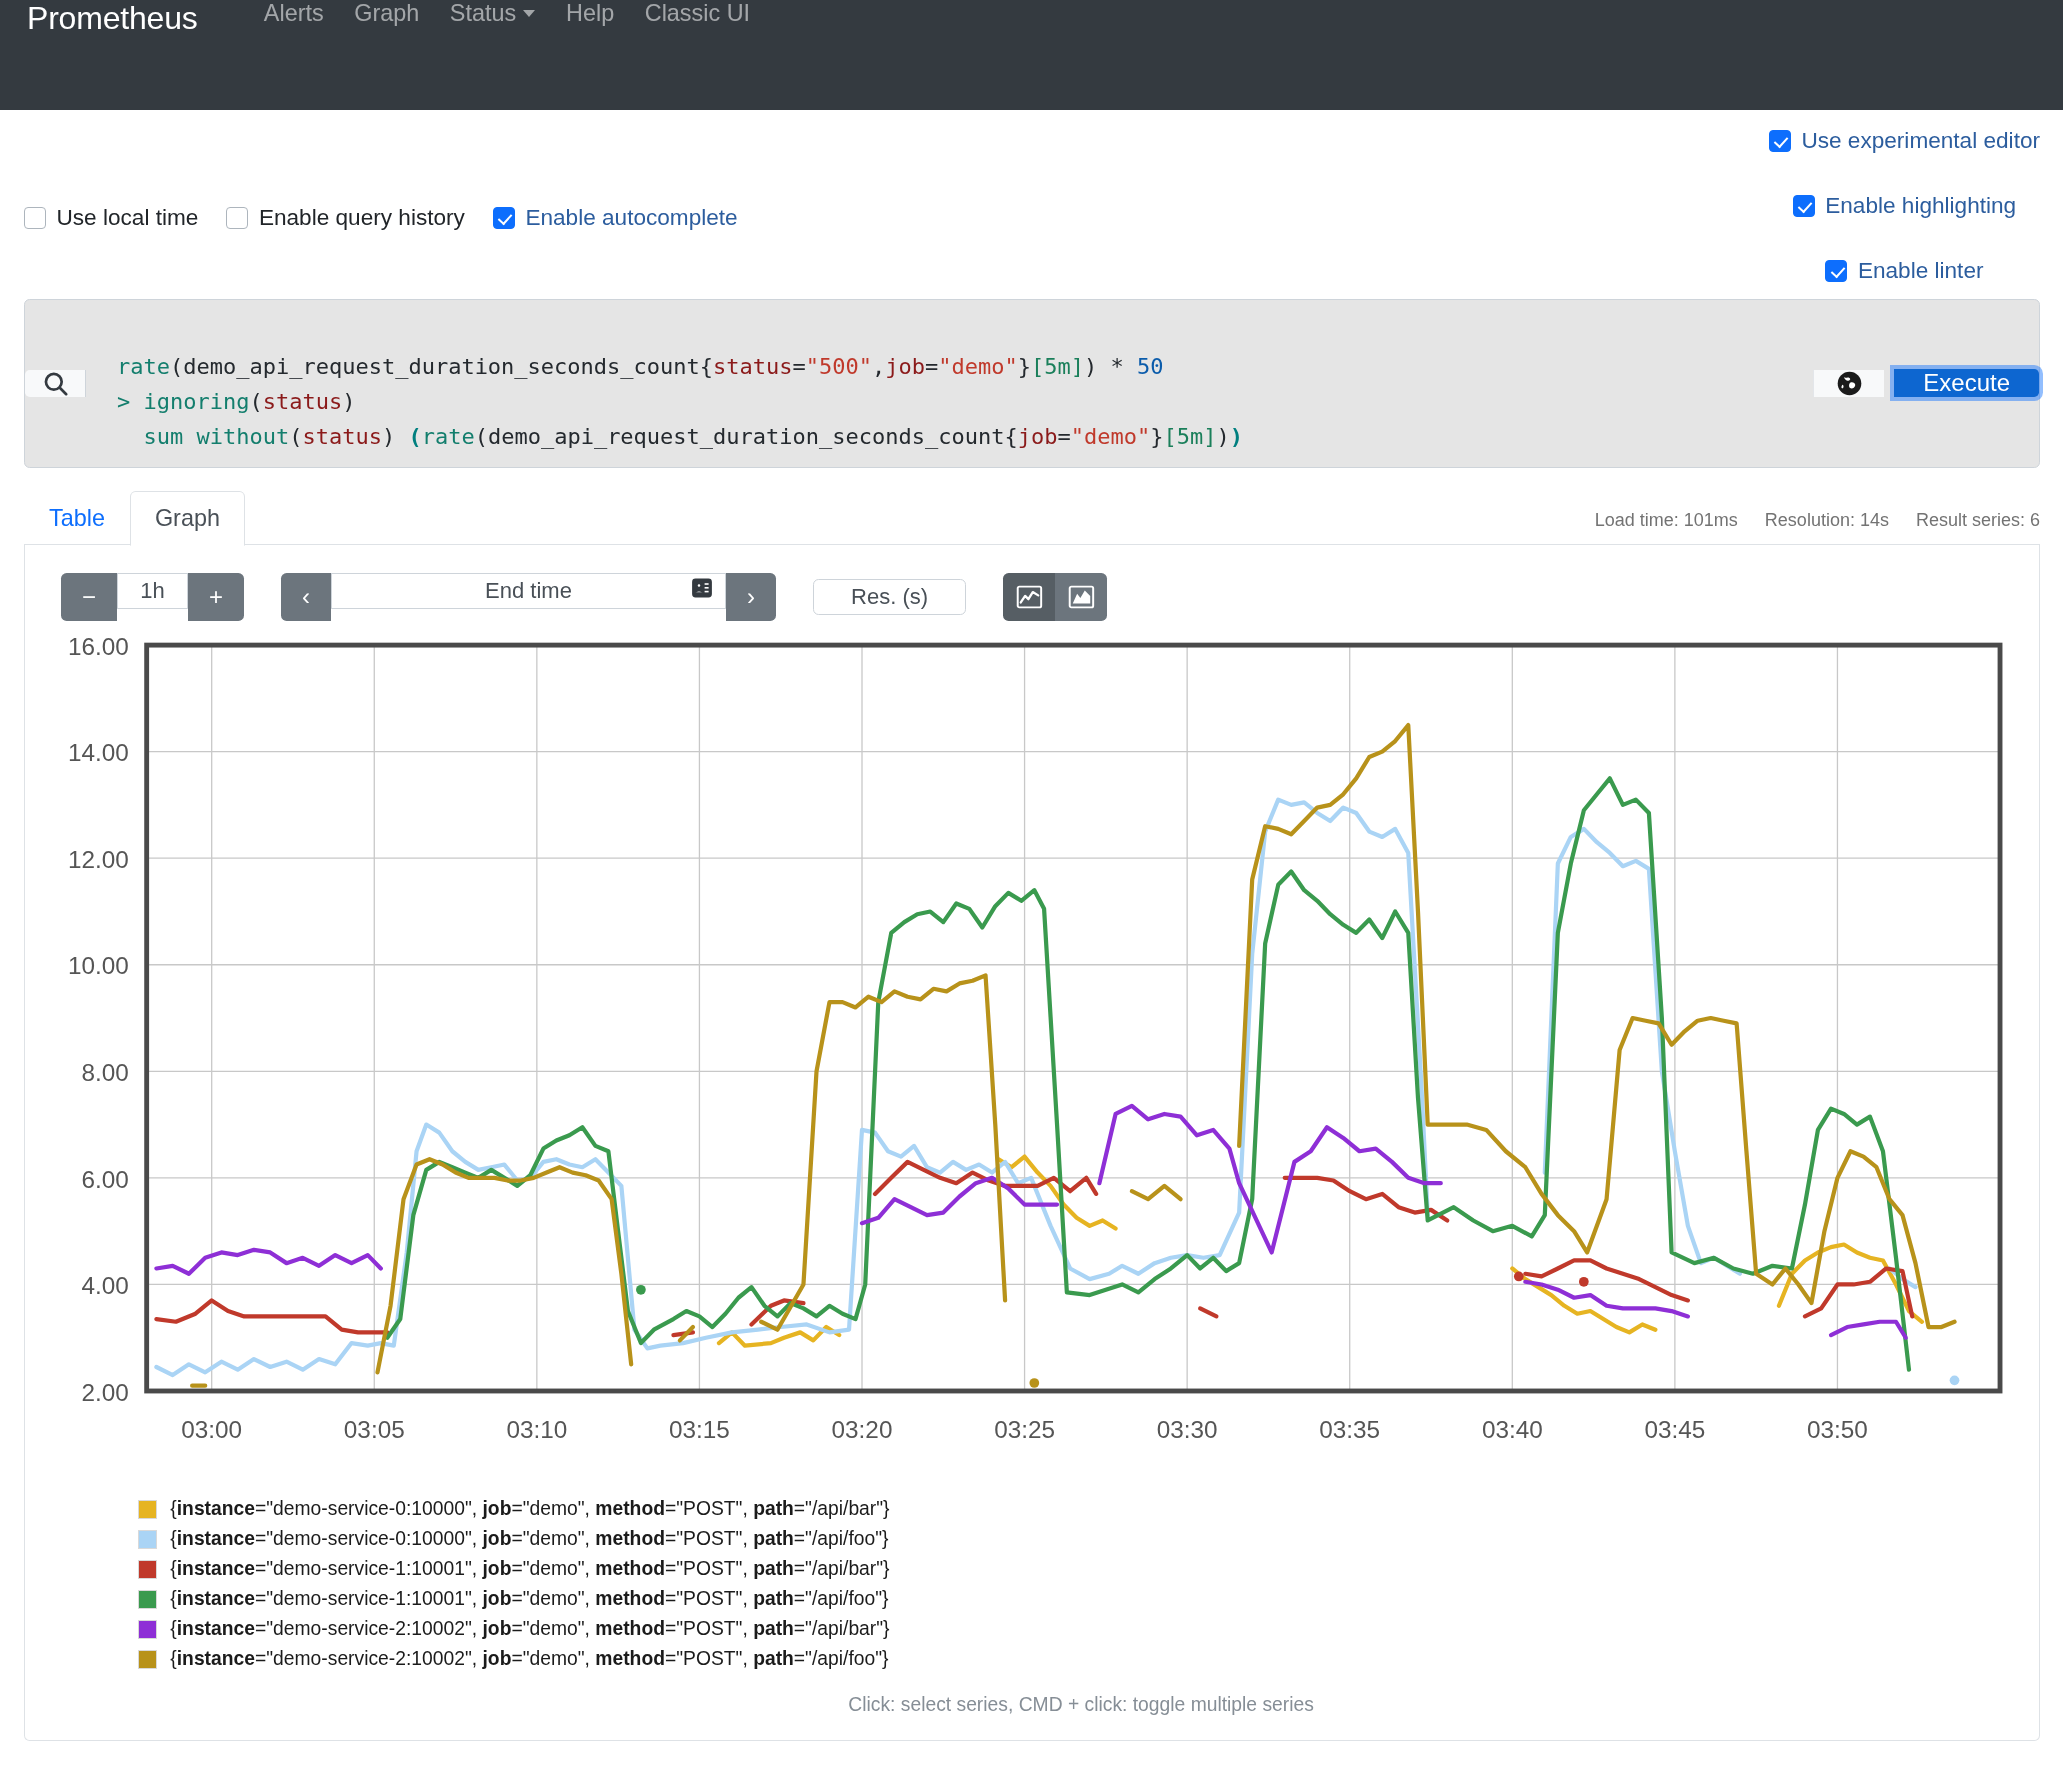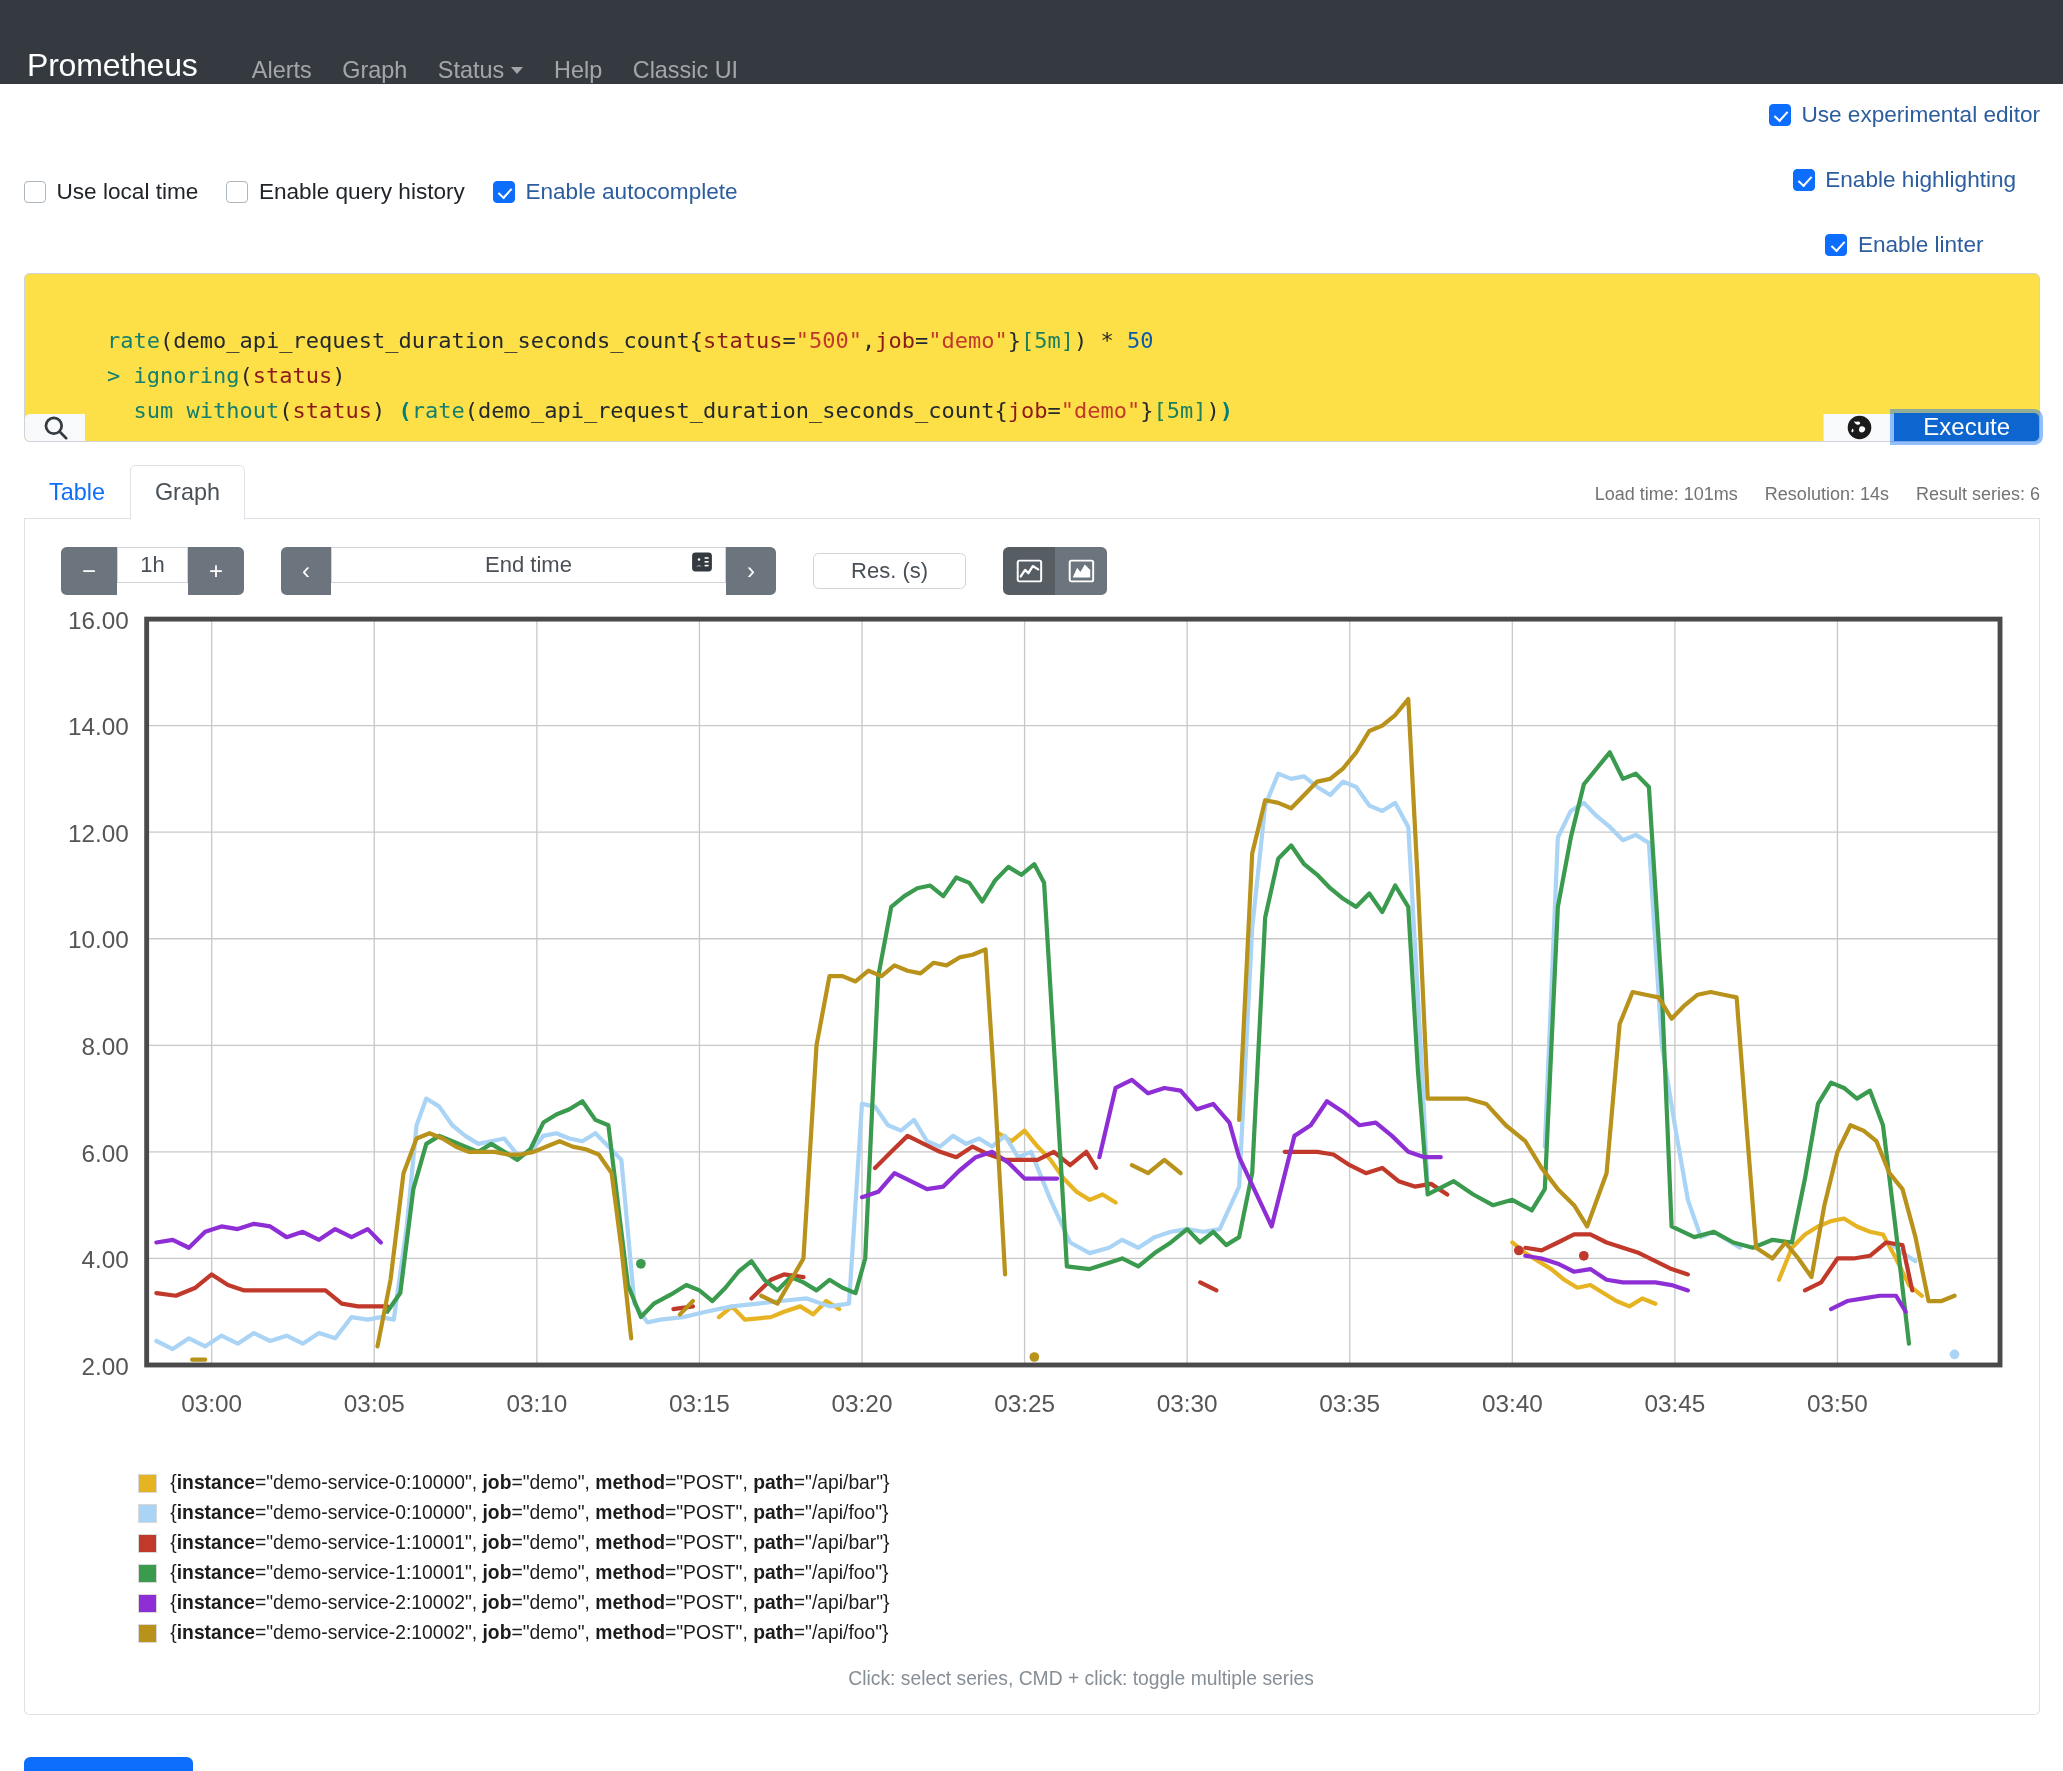--- a/index.html
+++ b/index.html
@@ -8,25 +8,25 @@
     margin: 0; padding: 0;
     width: 2064px;
     background: #ffffff;
     font-family: "Liberation Sans", sans-serif;
     -webkit-font-smoothing: antialiased;
   }
 
   
   .navbar {
     background: #343a40;
-    height: 84px;
-    display: flex;
-    align-items: flex-end;
+    height: 110px;
+    display: flex;
+    align-items: flex-start;
     padding: 0 27px;
-    gap: 4px;
+    gap: 16px;
   }
   .brand {
     color: #ffffff;
     font-size: 32px;
     font-weight: 400;
     margin-right: 35px;
     letter-spacing: -0.2px;
     white-space: nowrap;
   }
   .nav-links { display: flex; align-items: center; gap: 0; }
@@ -90,26 +90,27 @@
     border: solid #fff;
     border-width: 0 2.4px 2.4px 0;
     transform: rotate(42deg);
   }
   .cb-label { font-size: 22.6px; color: #212529; }
   .cb-label.on { color: #2c5d9e; }
 
   
   .query-row {
     display: flex;
-    align-items: flex-end;
+    align-items: center;
     border: 1.2px solid #ced4da;
     border-radius: 5.6px;
-    background: #fde047;
+    background: #e5e5e5;
     min-height: 113px;
     position: relative;
+    gap: 10px;
   }
   .q-search-btn {
     width: 61px;
     background: #f8f9fa;
     border-right: 1.2px solid #ced4da;
     border-radius: 4.8px 0 0 4.8px;
     display: flex;
     align-items: center;
     justify-content: center;
     cursor: pointer;

